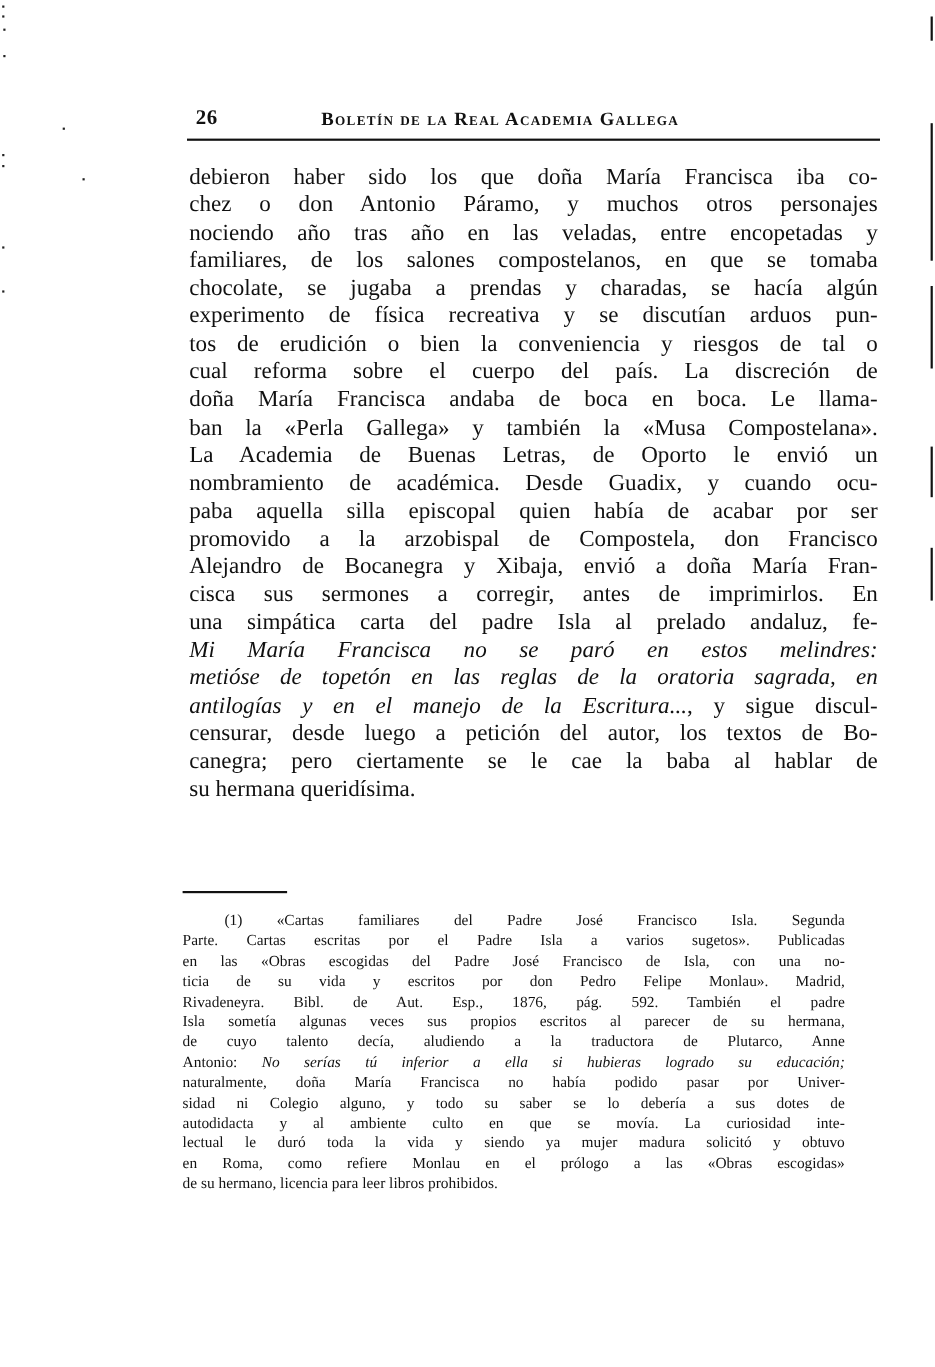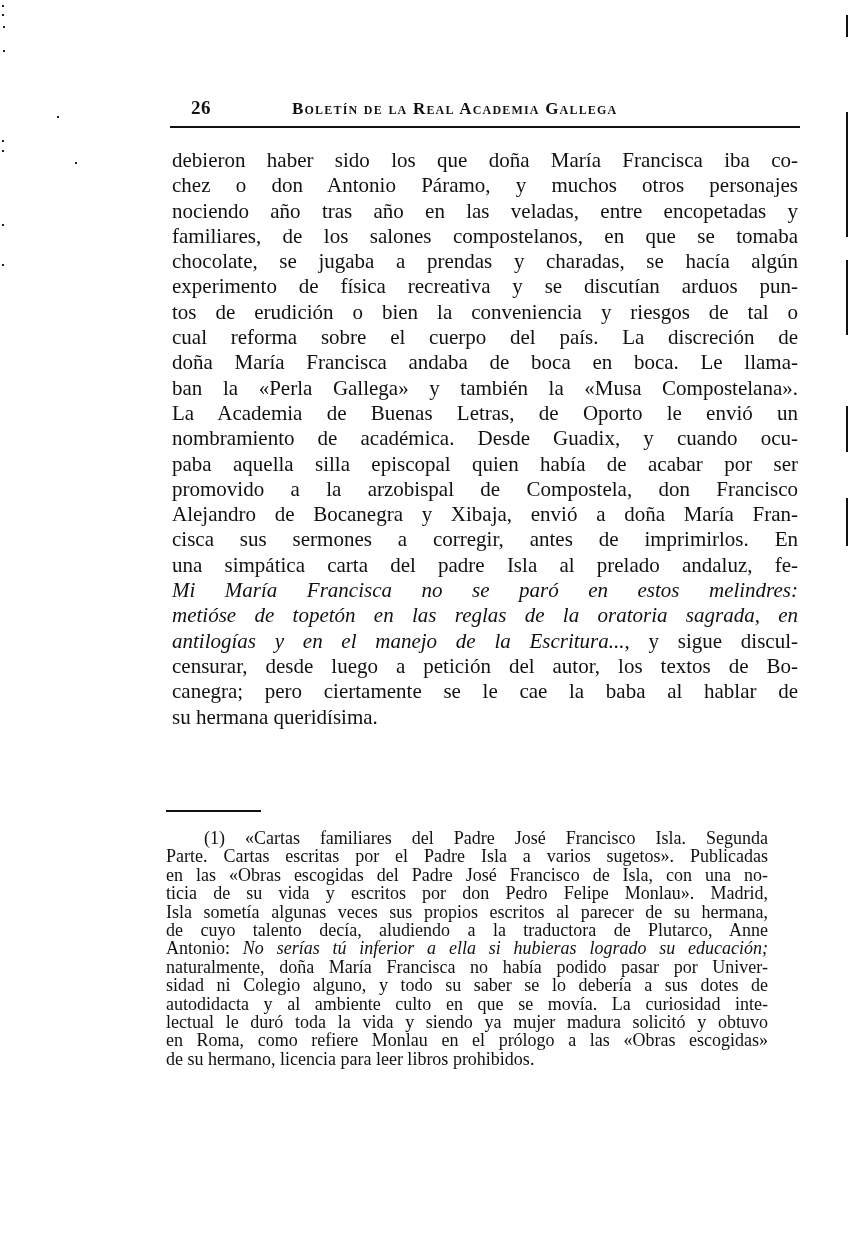--- a/index.html
+++ b/index.html
@@ -22,21 +22,21 @@
   }
   .running-head {
     position: absolute;
     left: 170px;
     top: 97px;
     width: 630px;
     height: 28px;
   }
   .page-number {
     position: absolute;
-    left: 21px;
+    left: 8px;
     top: 0;
     font-size: 19px;
     font-weight: bold;
     letter-spacing: 0.5px;
   }
   .journal-title {
     position: absolute;
     left: 122px;
     top: 2px;
     font-size: 17px;
@@ -81,21 +81,21 @@
     top: 810px;
     width: 95px;
     height: 2px;
     background: #111;
   }
   .footnote {
     position: absolute;
     left: 166px;
     top: 829px;
     width: 602px;
-    font-size: 18px;
+    font-size: 14px;
     line-height: 18.4px;
   }
   .footnote .line {
     height: 18.4px;
   }
   .fn-first {
     padding-left: 38px;
   }
   .scan-line {
     position: absolute;
@@ -147,20 +147,21 @@
     <span class="line last">su hermana queridísima.</span>
   </div>
 
   <div class="fn-rule"></div>
 
   <div class="footnote">
     <span class="line fn-first">(1) «Cartas familiares del Padre José Francisco Isla. Segunda</span>
     <span class="line">Parte. Cartas escritas por el Padre Isla a varios sugetos». Publicadas</span>
     <span class="line">en las «Obras escogidas del Padre José Francisco de Isla, con una no-</span>
     <span class="line">ticia de su vida y escritos por don Pedro Felipe Monlau». Madrid,</span>
+    <span class="line">Rivadeneyra. Bibl. de Aut. Esp., 1876, pág. 592. También el padre</span>
     <span class="line">Isla sometía algunas veces sus propios escritos al parecer de su hermana,</span>
     <span class="line">de cuyo talento decía, aludiendo a la traductora de Plutarco, Anne</span>
     <span class="line"><span>Antonio: </span><span class="it">No serías tú inferior a ella si hubieras logrado su educación;</span></span>
     <span class="line">naturalmente, doña María Francisca no había podido pasar por Univer-</span>
     <span class="line">sidad ni Colegio alguno, y todo su saber se lo debería a sus dotes de</span>
     <span class="line">autodidacta y al ambiente culto en que se movía. La curiosidad inte-</span>
     <span class="line">lectual le duró toda la vida y siendo ya mujer madura solicitó y obtuvo</span>
     <span class="line">en Roma, como refiere Monlau en el prólogo a las «Obras escogidas»</span>
     <span class="line last">de su hermano, licencia para leer libros prohibidos.</span>
   </div>

